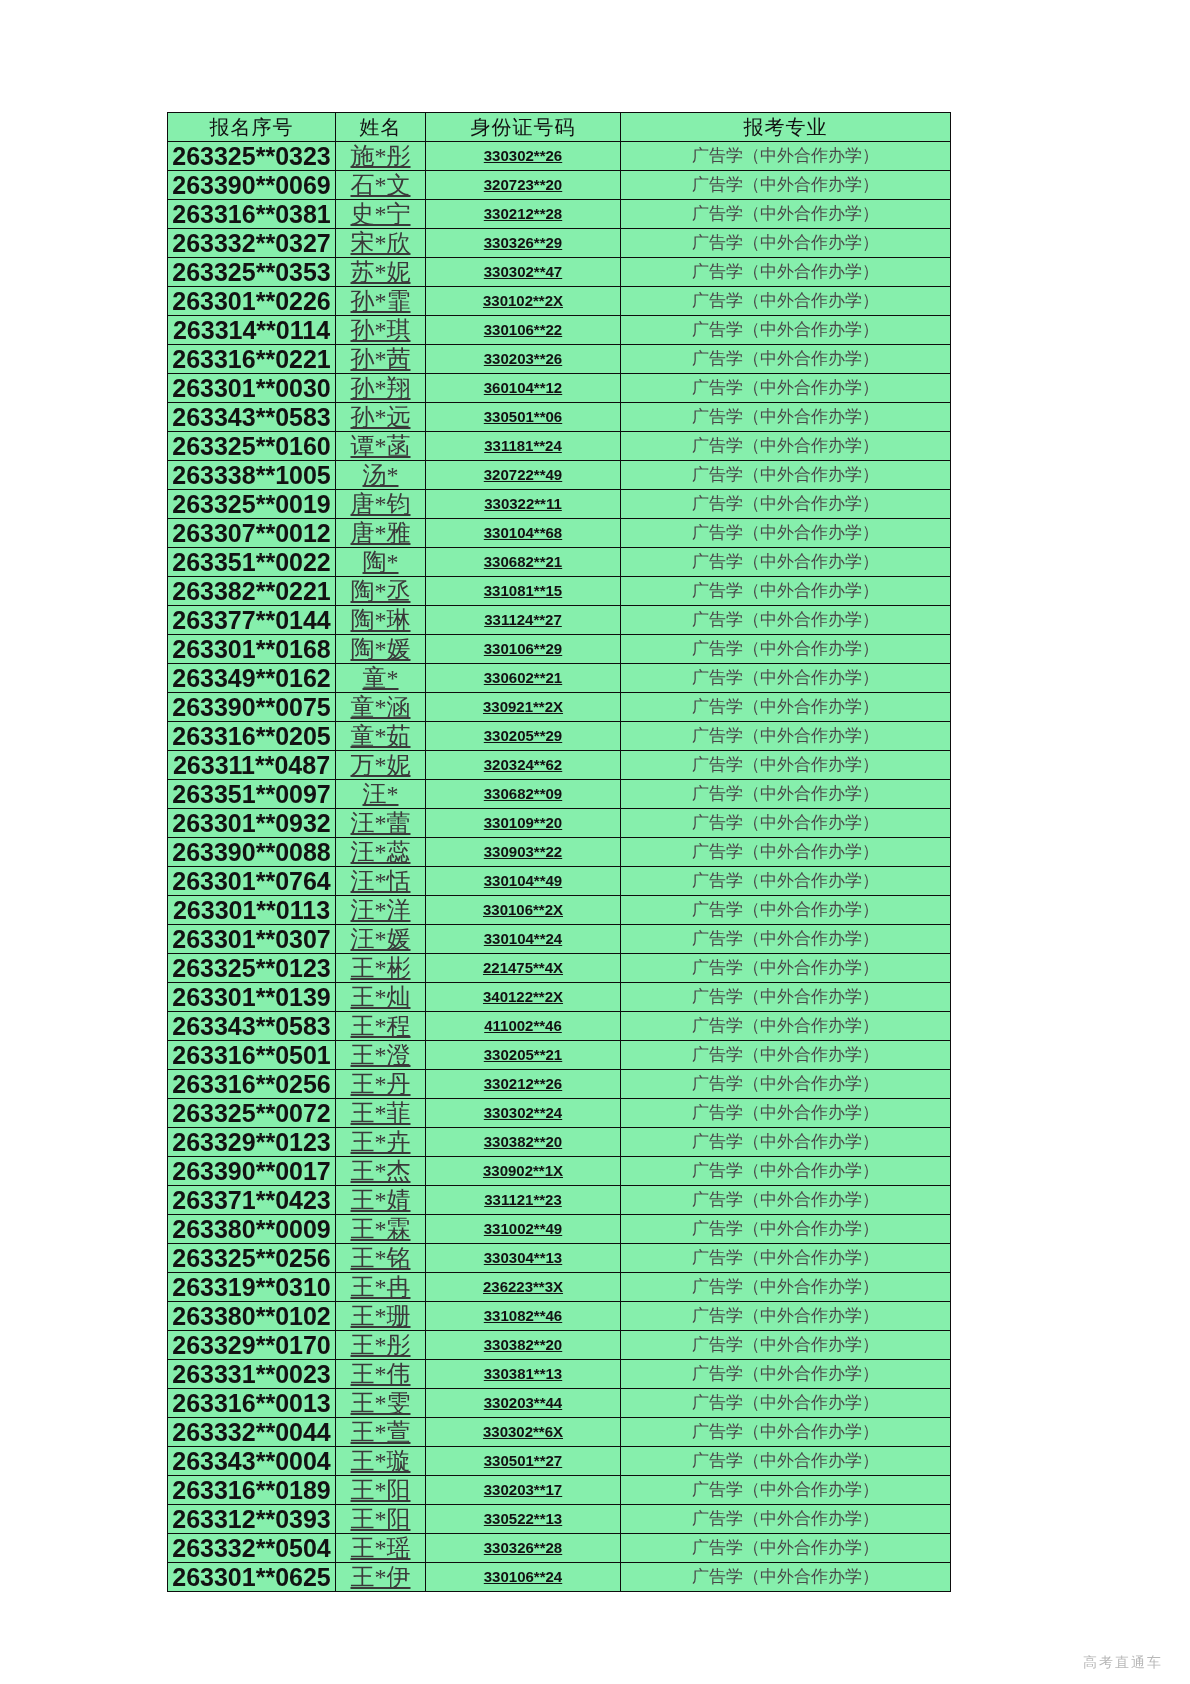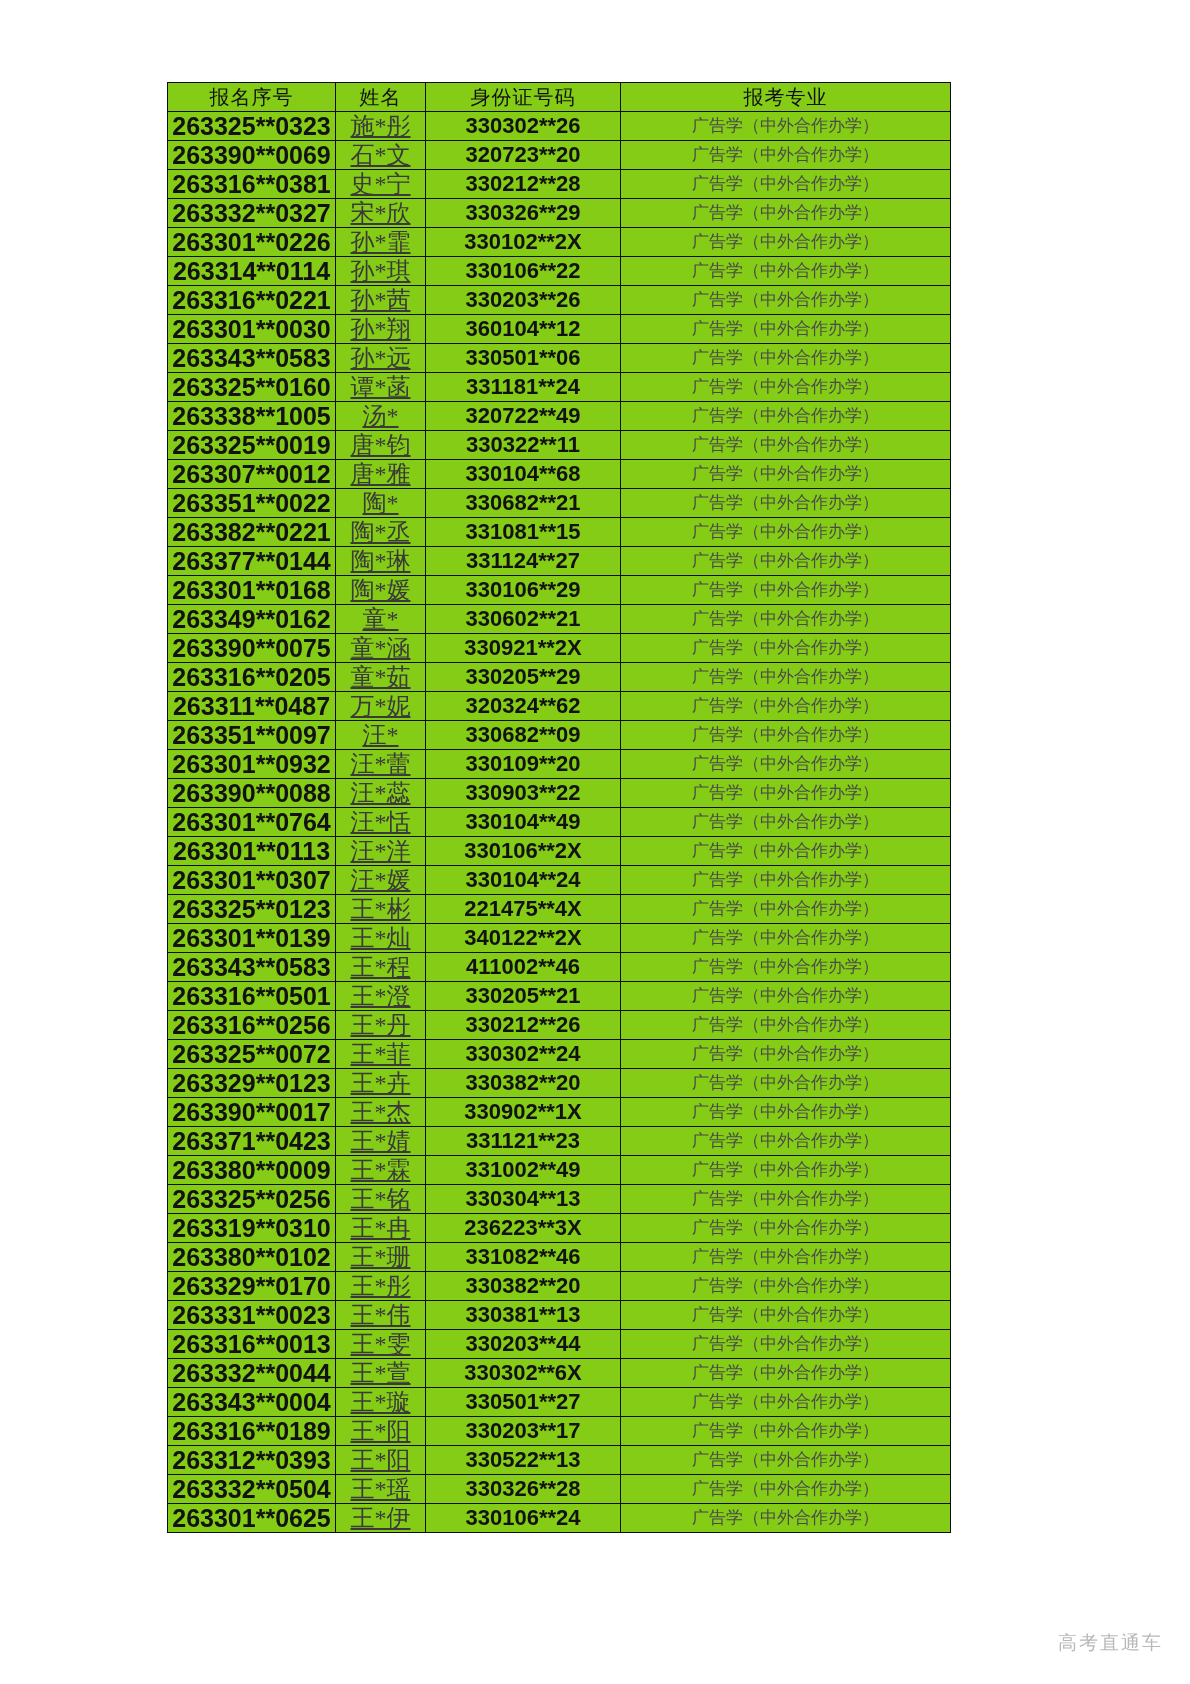--- a/index.html
+++ b/index.html
@@ -28,21 +28,22 @@
     position: absolute;
     left: 167px;
     top: 82px;
     width: 783px;
   }
 
   table.roster {
     border-collapse: collapse;
     table-layout: fixed;
     width: 783px;
-    background: #84cc16;
+    background: #86efac;
+    margin-top: 30px;
   }
 
   table.roster col.c-seq   { width: 168px; }
   table.roster col.c-name  { width: 90px;  }
   table.roster col.c-id    { width: 195px; }
   table.roster col.c-major { width: 330px; }
 
   table.roster th,
   table.roster td {
     border: 1px solid #0d0d0d;
@@ -72,36 +73,37 @@
 
   td.name {
     font-size: 24px;
     color: #3a3a3a;
     letter-spacing: 0px;
     text-decoration: underline;
   }
 
   td.idno {
     font-family: "Liberation Sans", "DejaVu Sans", sans-serif;
-    font-size: 22px;
+    font-size: 15px;
     font-weight: bold;
     color: #121212;
+    text-decoration: underline;
   }
 
   td.major {
     font-size: 17px;
     color: #4a4a4a;
     letter-spacing: 0px;
   }
 
   #watermark {
     position: absolute;
     right: 27px;
-    bottom: 28px;
-    font-size: 19px;
+    bottom: 12px;
+    font-size: 14px;
     color: #b8b8b8;
     letter-spacing: 2px;
     font-family: "Liberation Sans", "DejaVu Sans", sans-serif;
     user-select: none;
   }
 </style>
 </head>
 <body>
 
 <div id="page">
@@ -141,20 +143,26 @@
             <td class="idno">330212**28</td>
             <td class="major">广告学（中外合作办学）</td>
           </tr>
           <tr>
             <td class="seq">263332**0327</td>
             <td class="name">宋*欣</td>
             <td class="idno">330326**29</td>
             <td class="major">广告学（中外合作办学）</td>
           </tr>
           <tr>
+            <td class="seq">263325**0353</td>
+            <td class="name">苏*妮</td>
+            <td class="idno">330302**47</td>
+            <td class="major">广告学（中外合作办学）</td>
+          </tr>
+          <tr>
             <td class="seq">263301**0226</td>
             <td class="name">孙*霏</td>
             <td class="idno">330102**2X</td>
             <td class="major">广告学（中外合作办学）</td>
           </tr>
           <tr>
             <td class="seq">263314**0114</td>
             <td class="name">孙*琪</td>
             <td class="idno">330106**22</td>
             <td class="major">广告学（中外合作办学）</td>

